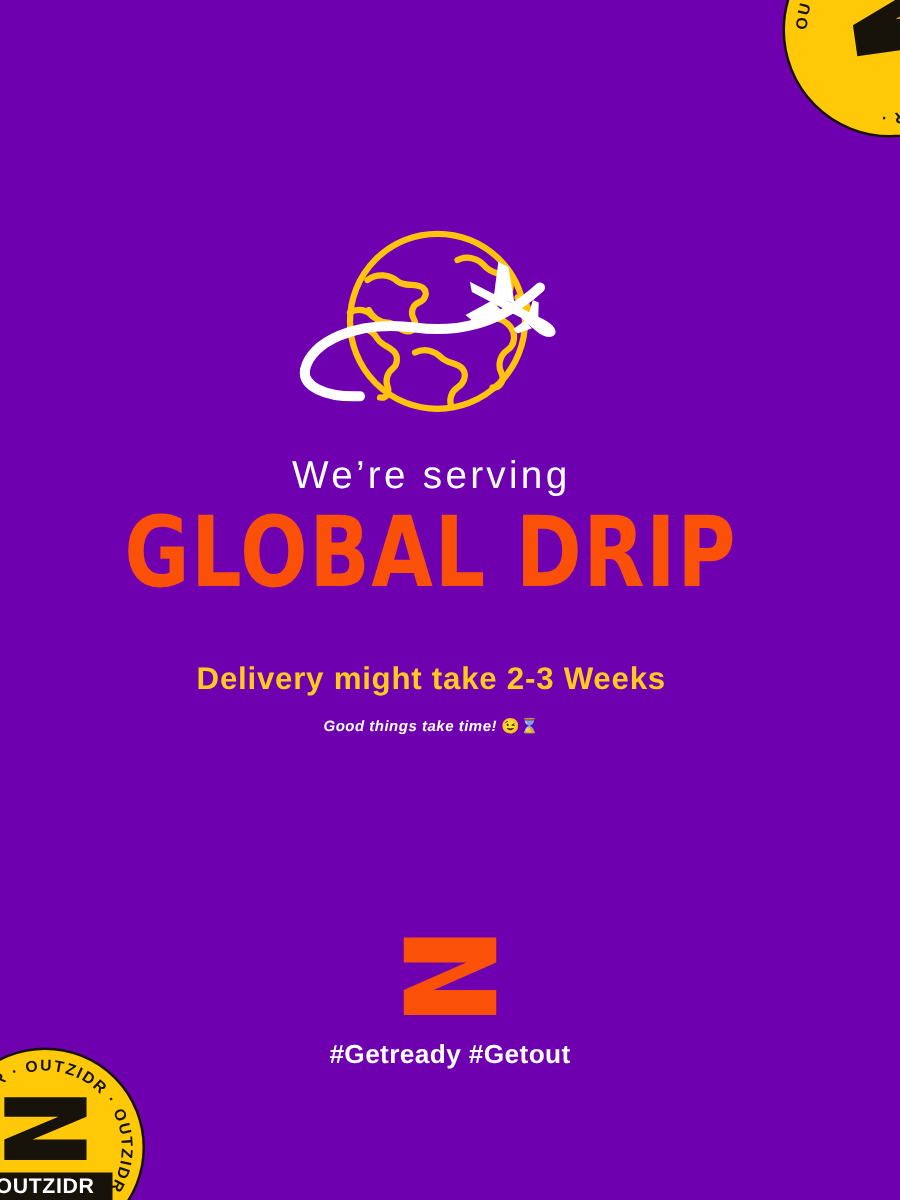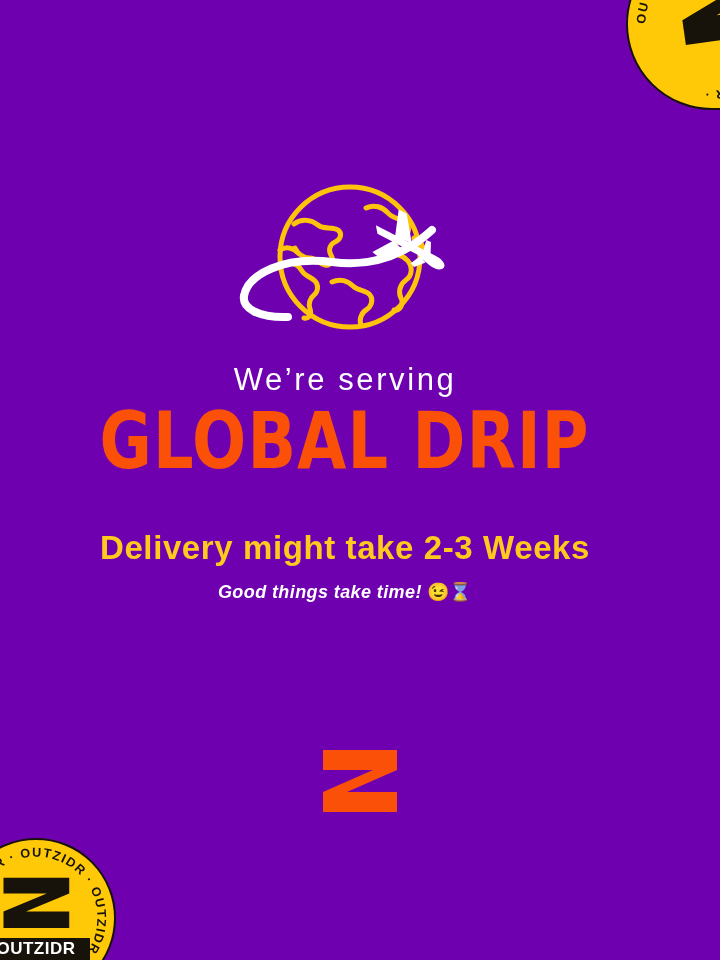--- a/index.html
+++ b/index.html
@@ -131,29 +131,29 @@
   .line-doorstep {
     color: #ffffff;
     font-size: 32px;
     font-weight: 300;
     letter-spacing: 1.2px;
     line-height: 1;
     margin: 26px 0 0;
   }
   .line-delivery {
     color: #FFC91E;
-    font-size: 33px;
+    font-size: 25px;
     font-weight: bold;
     letter-spacing: 0.6px;
     line-height: 1;
     margin: 58px 0 0;
   }
   .line-sub {
     color: #ffffff;
-    font-size: 18px;
+    font-size: 12px;
     font-weight: bold;
     font-style: italic;
     letter-spacing: 0.4px;
     line-height: 1;
     margin: 19px 0 0;
   }
   .line-sub .emoji {
     font-style: normal;
     font-weight: normal;
     letter-spacing: 0;
@@ -229,20 +229,21 @@
       <span class="emoji">😉⌛</span>
     </p>
   </div>
 
   <div class="footer">
     <div class="footer-z">
       <svg viewBox="0 0 78 66" xmlns="http://www.w3.org/2000/svg">
         <path d="M2 2 H76 V22 L26 44 H76 V64 H2 V44 L52 22 H2 Z" fill="#FA5008"></path>
       </svg>
     </div>
+    <div class="footer-tags">#Getready #Getout</div>
   </div>
 
   <div class="badge badge-bl">
     <div class="rim">
       <svg viewBox="0 0 160 160" xmlns="http://www.w3.org/2000/svg">
         <defs>
           <path id="rimpath-bl" d="M 80,80 m -63,0 a 63,63 0 1,1 126,0 a 63,63 0 1,1 -126,0"></path>
         </defs>
         <text><textPath href="#rimpath-bl" startOffset="0">OUTZIDR · OUTZIDR · OUTZIDR · OUTZIDR ·</textPath></text>
       </svg>

